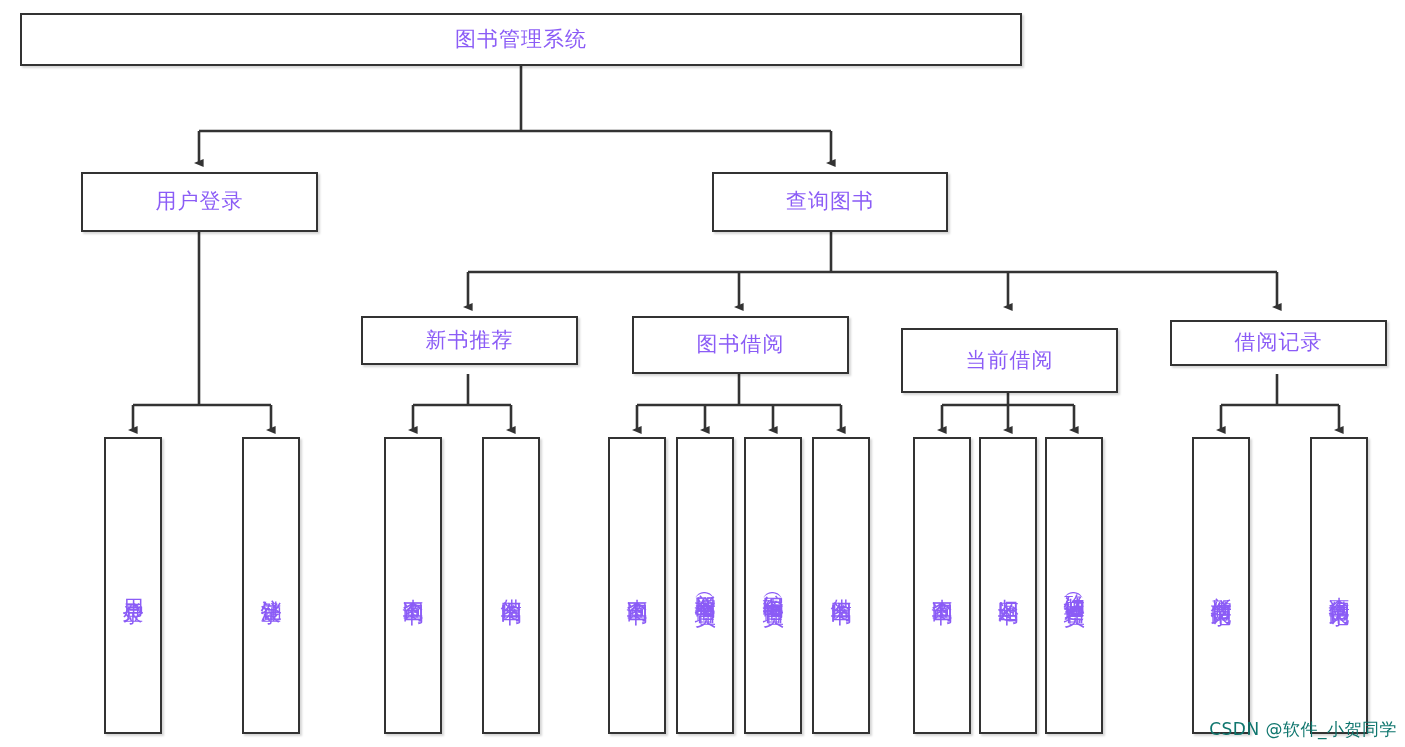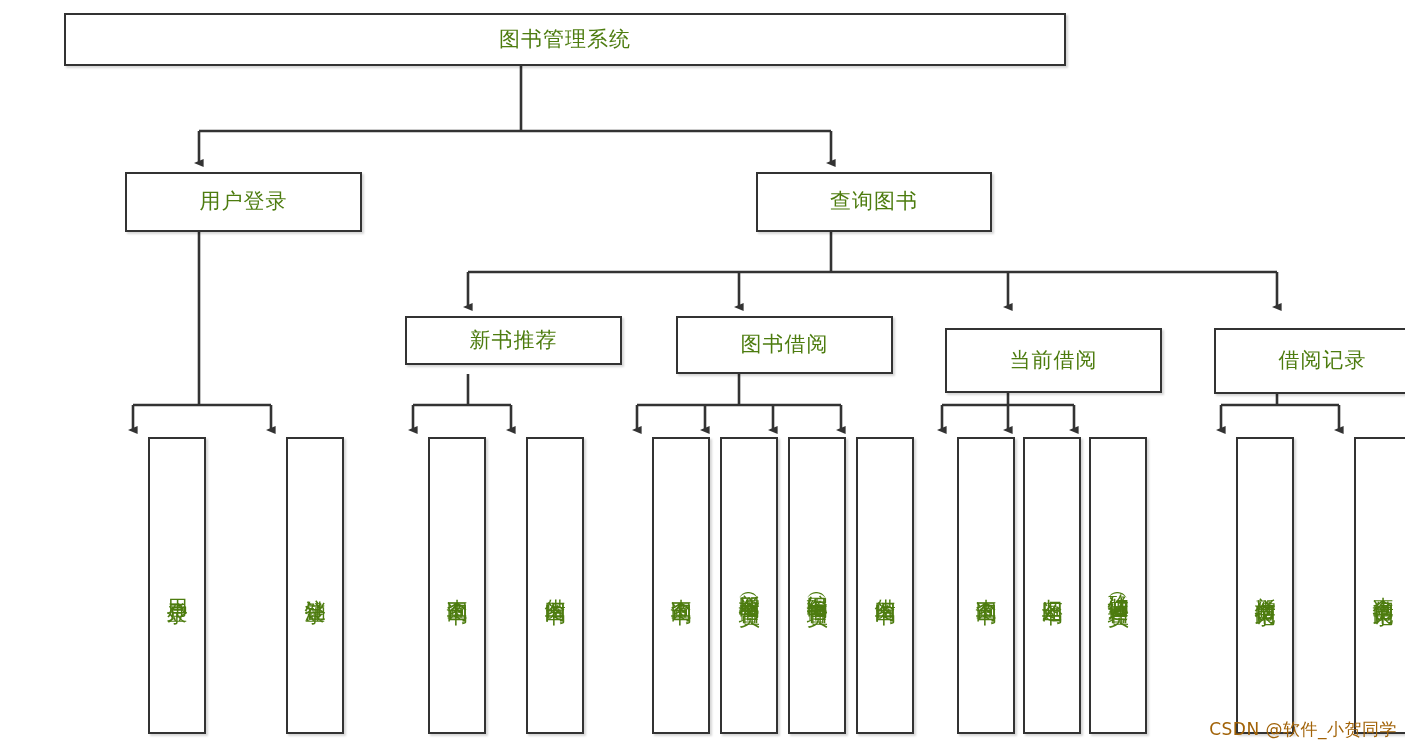--- a/index.html
+++ b/index.html
@@ -28,22 +28,21 @@
   }
   .node {
     position: absolute;
     box-sizing: border-box;
     background: #ffffff;
     border: 2px solid #333333;
     box-shadow: 2px 2px 2px rgba(0,0,0,0.16);
     display: flex;
     align-items: center;
     justify-content: center;
-    color: #4d7c0f;
-    margin-left: 44px;
+    color: #8b5cf6;
   }
   .node-h {
     font-size: 21px;
     letter-spacing: 1px;
     line-height: 1.2;
     white-space: nowrap;
   }
   .node-v {
     writing-mode: vertical-rl;
     text-orientation: upright;
@@ -59,21 +58,21 @@
     writing-mode: vertical-rl;
     text-orientation: upright;
     display: block;
     max-height: 100%;
   }
   #watermark {
     position: absolute;
     right: 8px;
     bottom: 6px;
     font-size: 17px;
-    color: #a16207;
+    color: #0f766e;
     letter-spacing: 0.5px;
     white-space: nowrap;
     user-select: none;
   }
 </style>
 </head>
 <body>
 
 <div id="stage">
 
@@ -141,21 +140,21 @@
 
   <div class="node node-h" style="left:361px; top:316px; width:217px; height:49px;">
     <span>新书推荐</span>
   </div>
   <div class="node node-h" style="left:632px; top:316px; width:217px; height:58px;text-align:center;">
     <span>图书借阅</span>
   </div>
   <div class="node node-h" style="left:901px; top:328px; width:217px; height:65px;">
     <span>当前借阅</span>
   </div>
-  <div class="node node-h" style="left:1170px; top:328px; width:217px; height:66px;">
+  <div class="node node-h" style="left:1170px; top:320px; width:217px; height:46px;">
     <span>借阅记录</span>
   </div>
 
   <div class="node node-v" style="left:104px; top:437px; width:58px; height:297px;">
     <span class="vtext">用户登录</span>
   </div>
   <div class="node node-v" style="left:242px; top:437px; width:58px; height:297px;">
     <span class="vtext">注销登录</span>
   </div>
 

